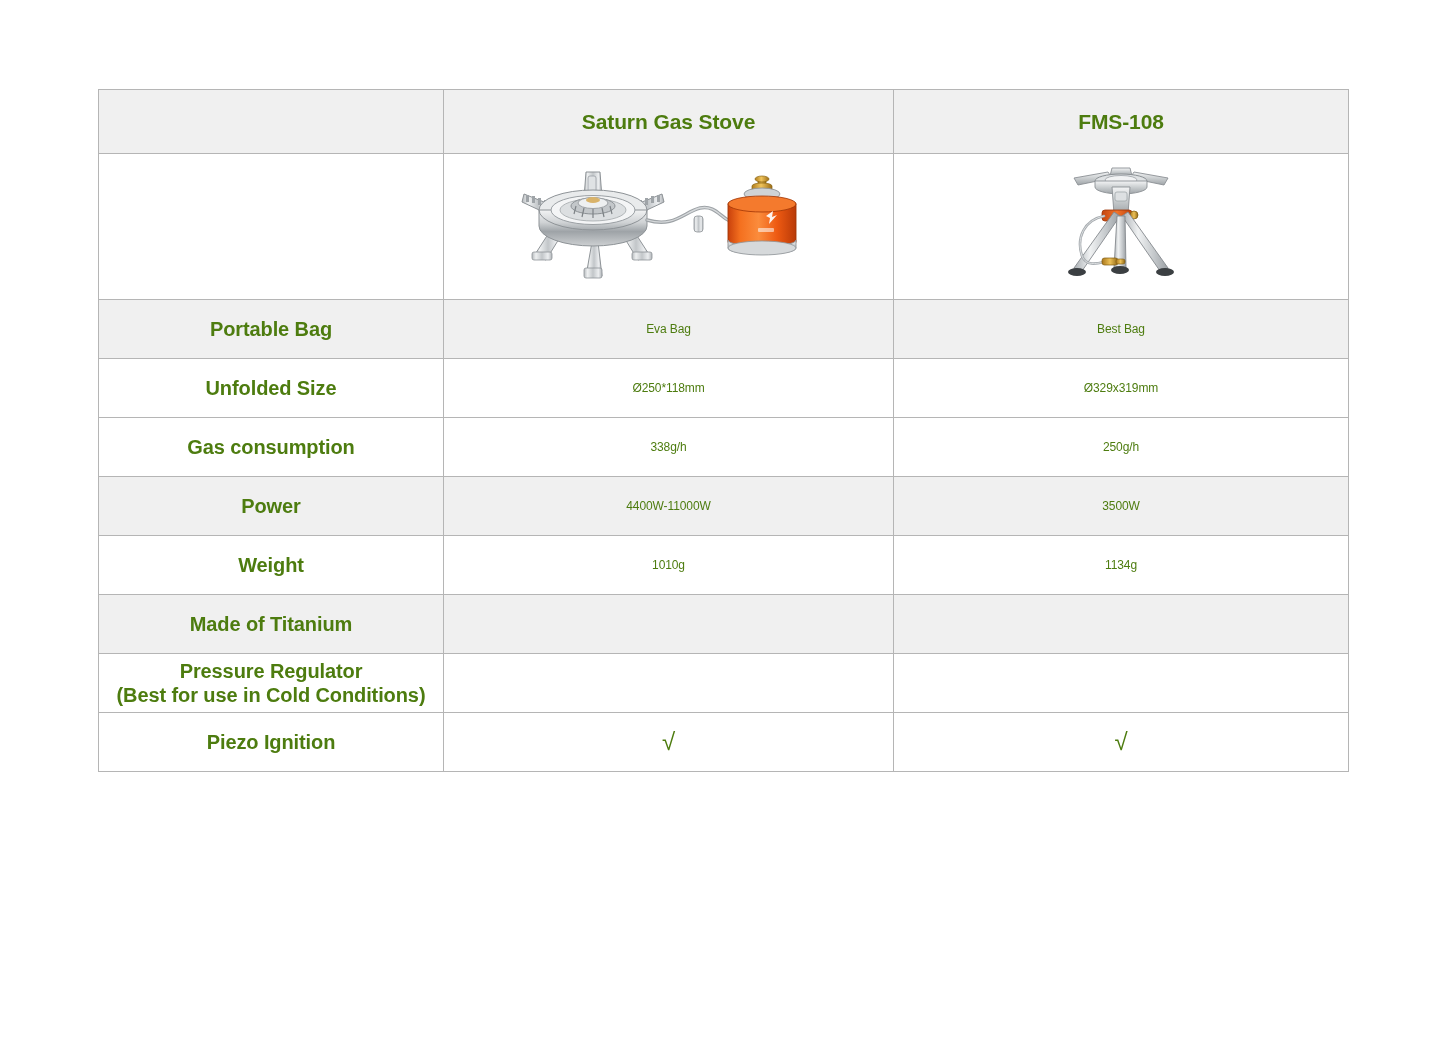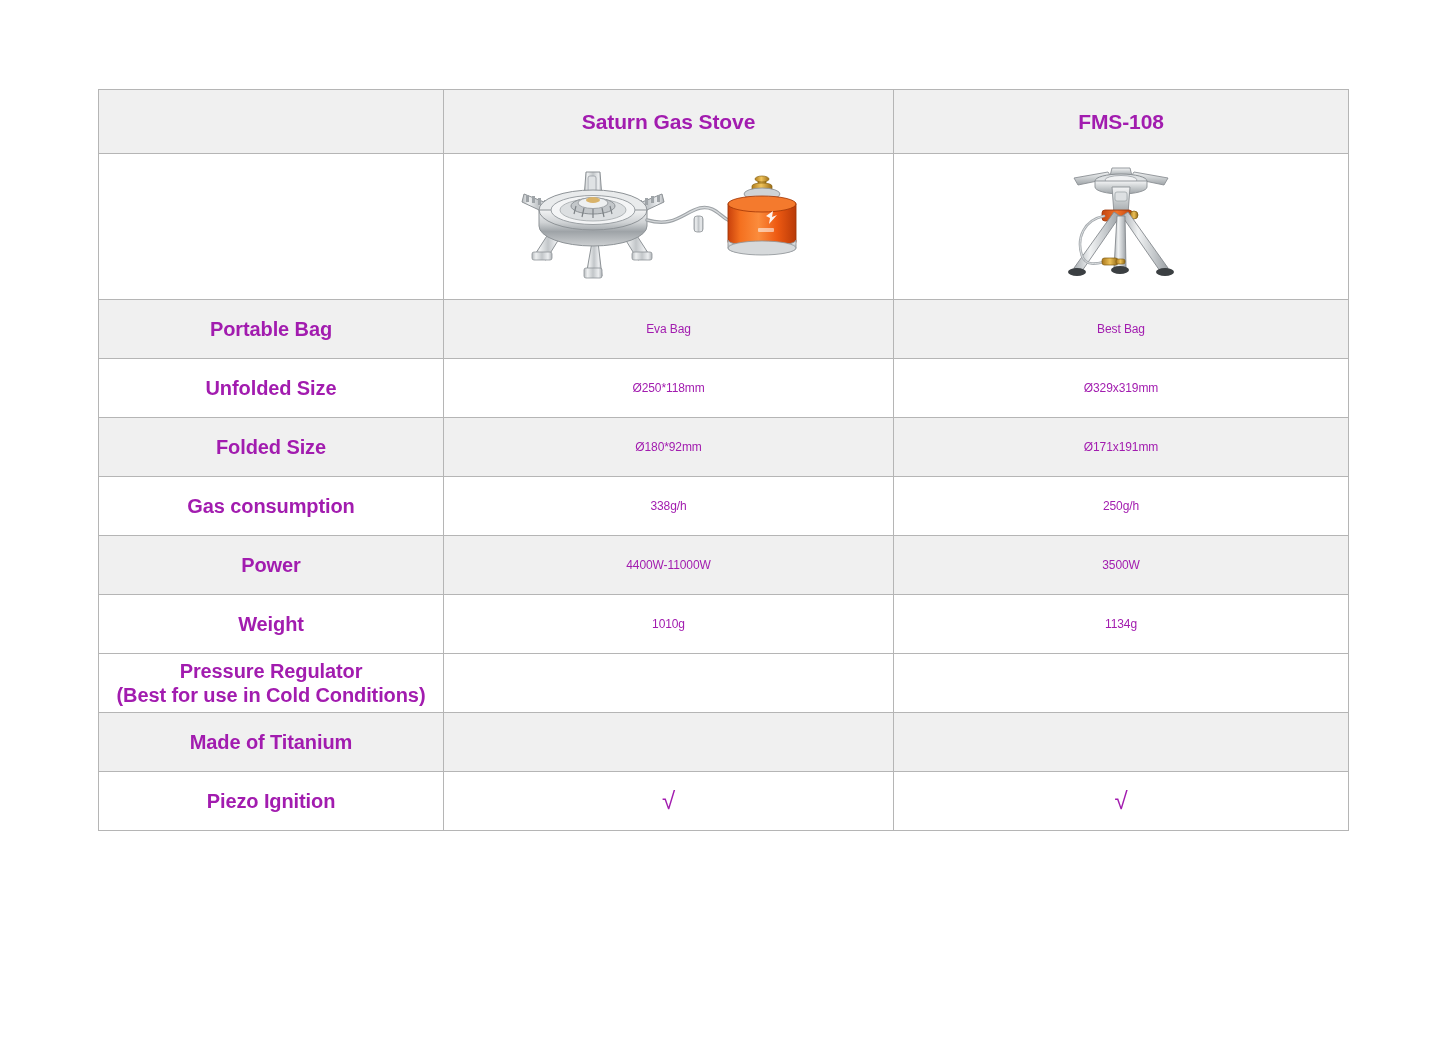--- a/index.html
+++ b/index.html
@@ -26,21 +26,21 @@
     top: 89px;
     width: 1250px;
     border-collapse: collapse;
     table-layout: fixed;
   }
   #compare-table td {
     border: 1px solid #b5b5b5;
     padding: 0;
     text-align: center;
     vertical-align: middle;
-    color: #a21caf;
+    color: #4d7c0f;
   }
   col.c-label { width: 345px; }
   col.c-a { width: 450px; }
   col.c-b { width: 455px; }
 
   tr.row-shade td { background: #f0f0f0; }
   tr.row-plain td { background: #ffffff; }
 
   td.label-cell {
     font-weight: bold;
@@ -268,59 +268,54 @@
         <td class="value-cell">Eva Bag</td>
         <td class="value-cell">Best Bag</td>
       </tr>
 
       <tr class="data-row row-plain">
         <td class="label-cell">Unfolded Size</td>
         <td class="value-cell">Ø250*118mm</td>
         <td class="value-cell">Ø329x319mm</td>
       </tr>
 
-      <tr class="data-row row-shade">
-        <td class="label-cell">Folded Size</td>
-        <td class="value-cell">Ø180*92mm</td>
-        <td class="value-cell">Ø171x191mm</td>
-      </tr>
 
       <tr class="data-row row-plain">
         <td class="label-cell">Gas consumption</td>
         <td class="value-cell">338g/h</td>
         <td class="value-cell">250g/h</td>
       </tr>
 
       <tr class="data-row row-shade">
         <td class="label-cell">Power</td>
         <td class="value-cell">4400W-11000W</td>
         <td class="value-cell">3500W</td>
       </tr>
 
       <tr class="data-row row-plain">
         <td class="label-cell">Weight</td>
         <td class="value-cell">1010g</td>
         <td class="value-cell">1134g</td>
+      </tr>
+
+      <tr class="data-row row-shade">
+        <td class="label-cell">Made of Titanium</td>
+        <td class="check-cell"></td>
+        <td class="check-cell"></td>
       </tr>
 
       <tr class="data-row row-plain">
         <td class="label-cell">
           <div>Pressure Regulator</div>
           <div>(Best for use in Cold Conditions)</div>
         </td>
         <td class="check-cell"></td>
         <td class="check-cell"></td>
       </tr>
 
-      <tr class="data-row row-shade">
-        <td class="label-cell">Made of Titanium</td>
-        <td class="check-cell"></td>
-        <td class="check-cell"></td>
-      </tr>
-
 
       <tr class="data-row row-plain">
         <td class="label-cell">Piezo Ignition</td>
         <td class="check-cell">√</td>
         <td class="check-cell">√</td>
       </tr>
 
 
     </tbody>
   </table>

